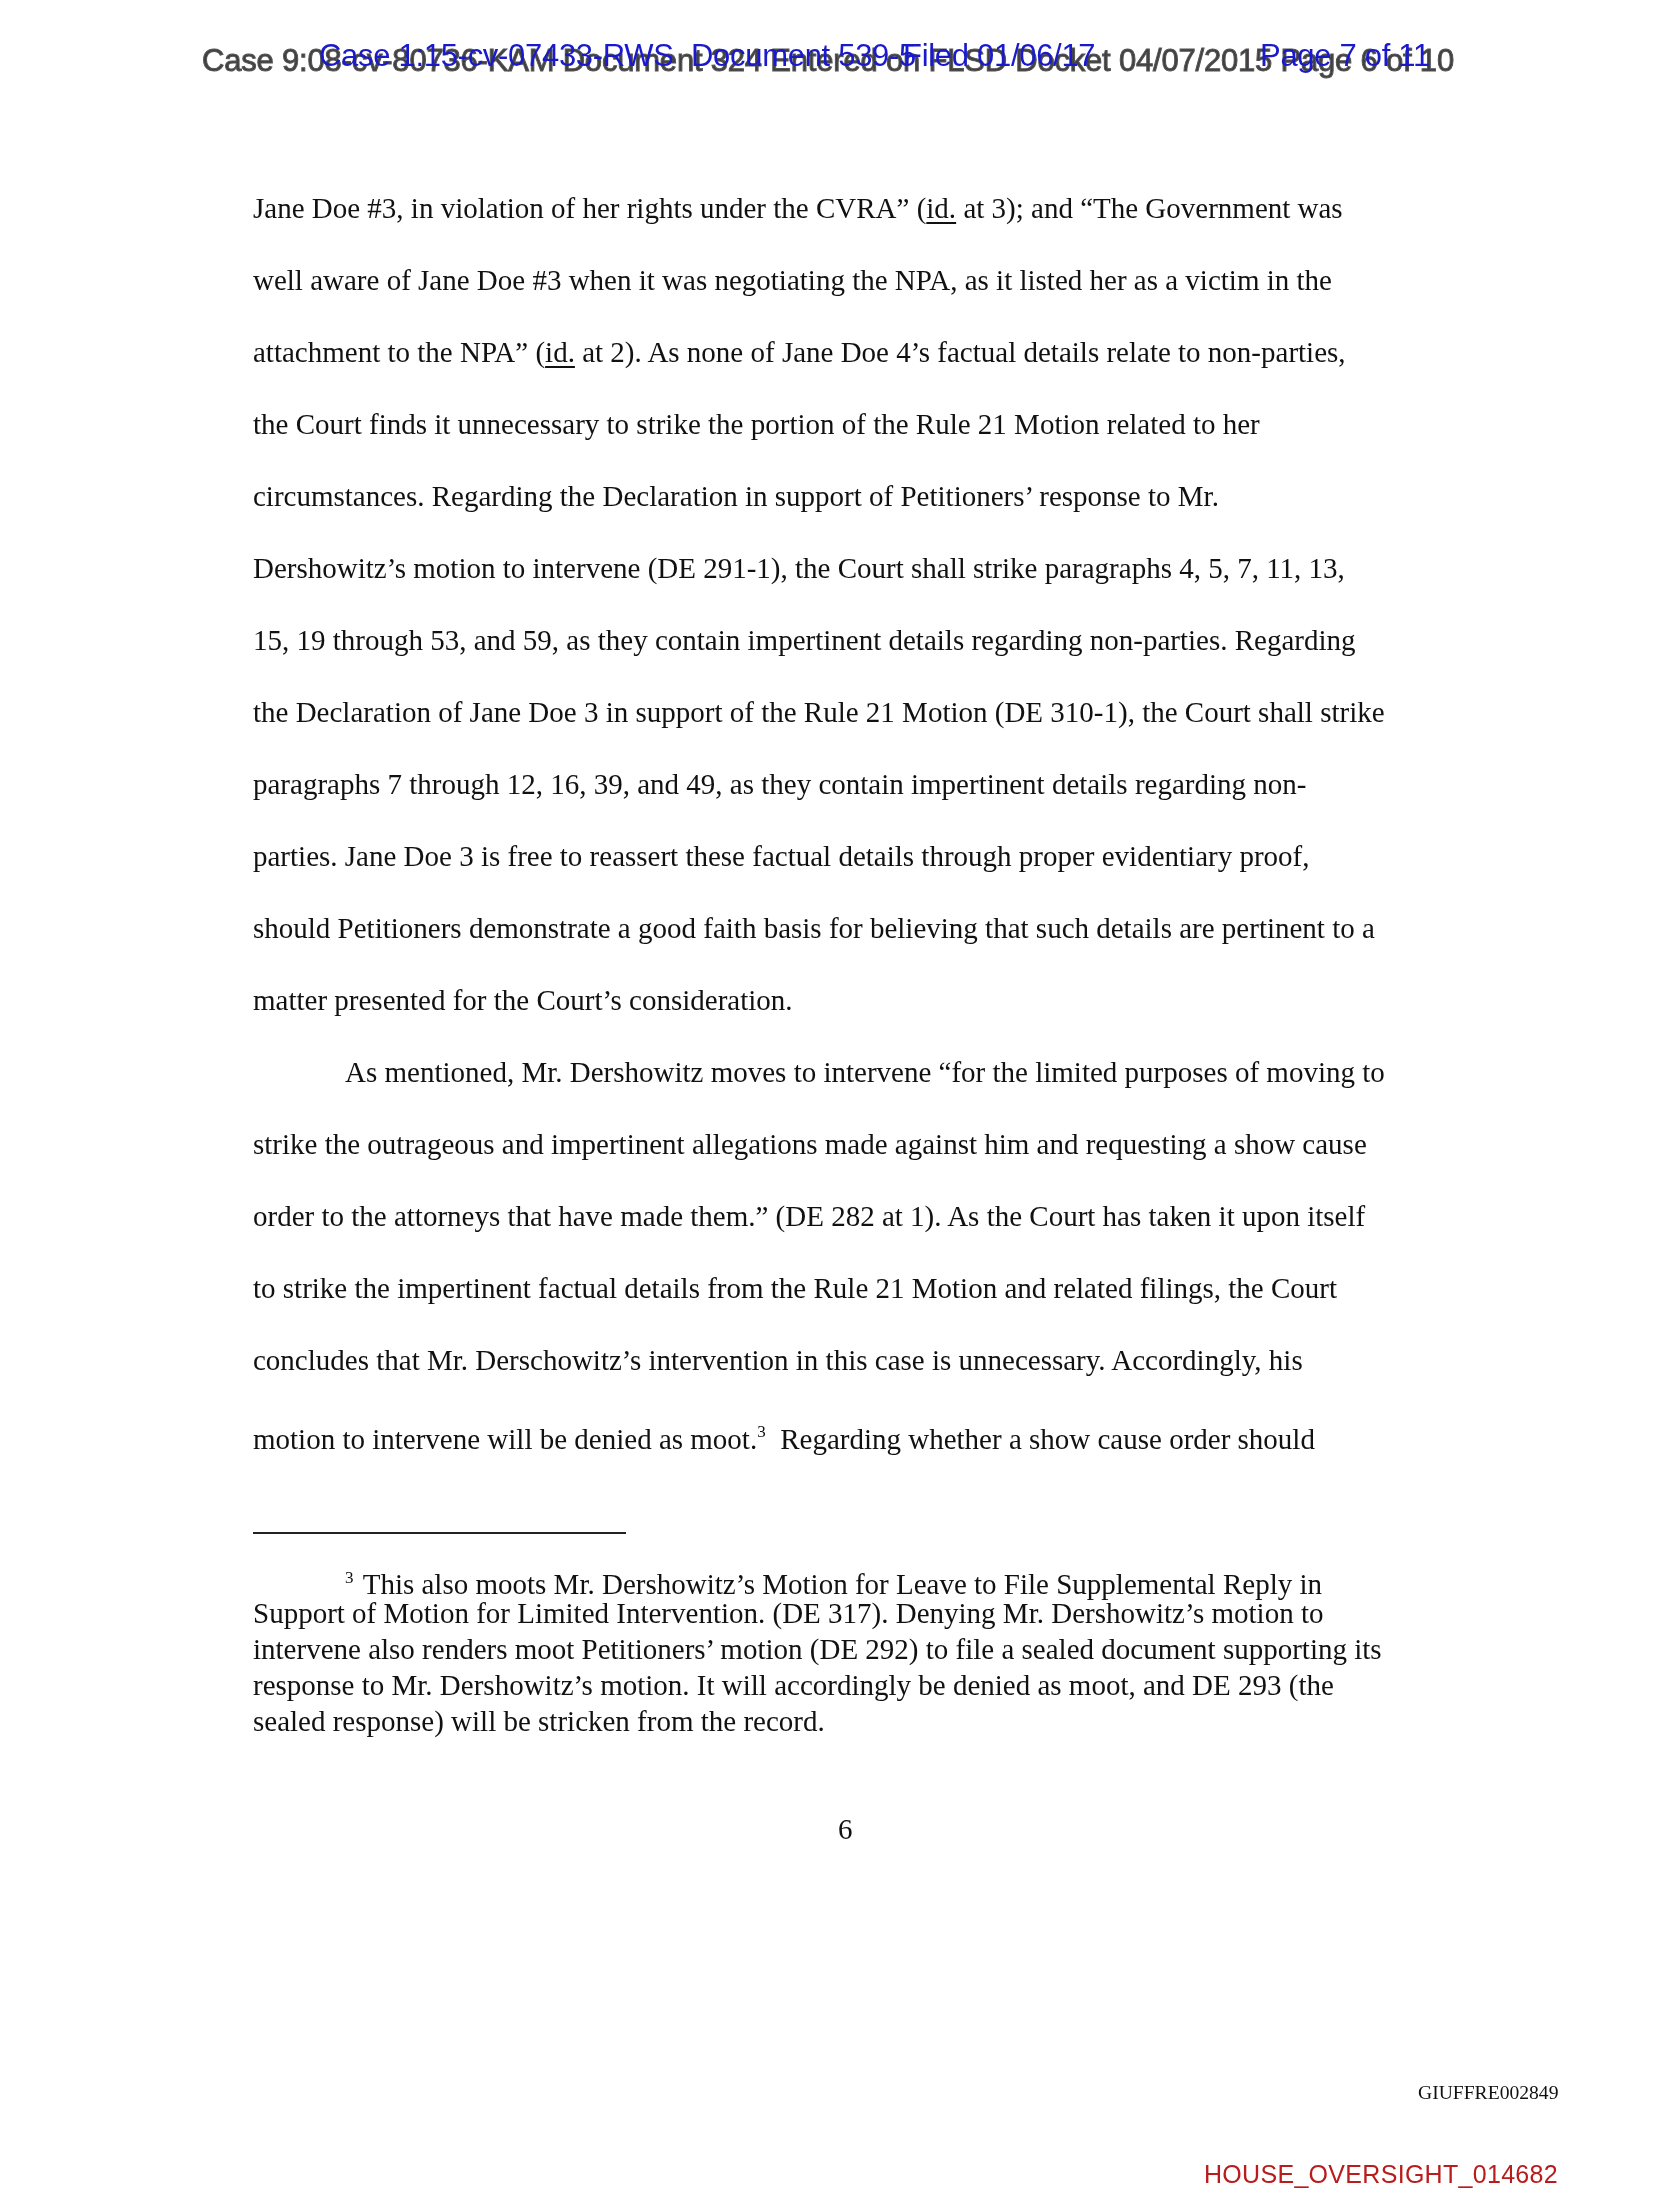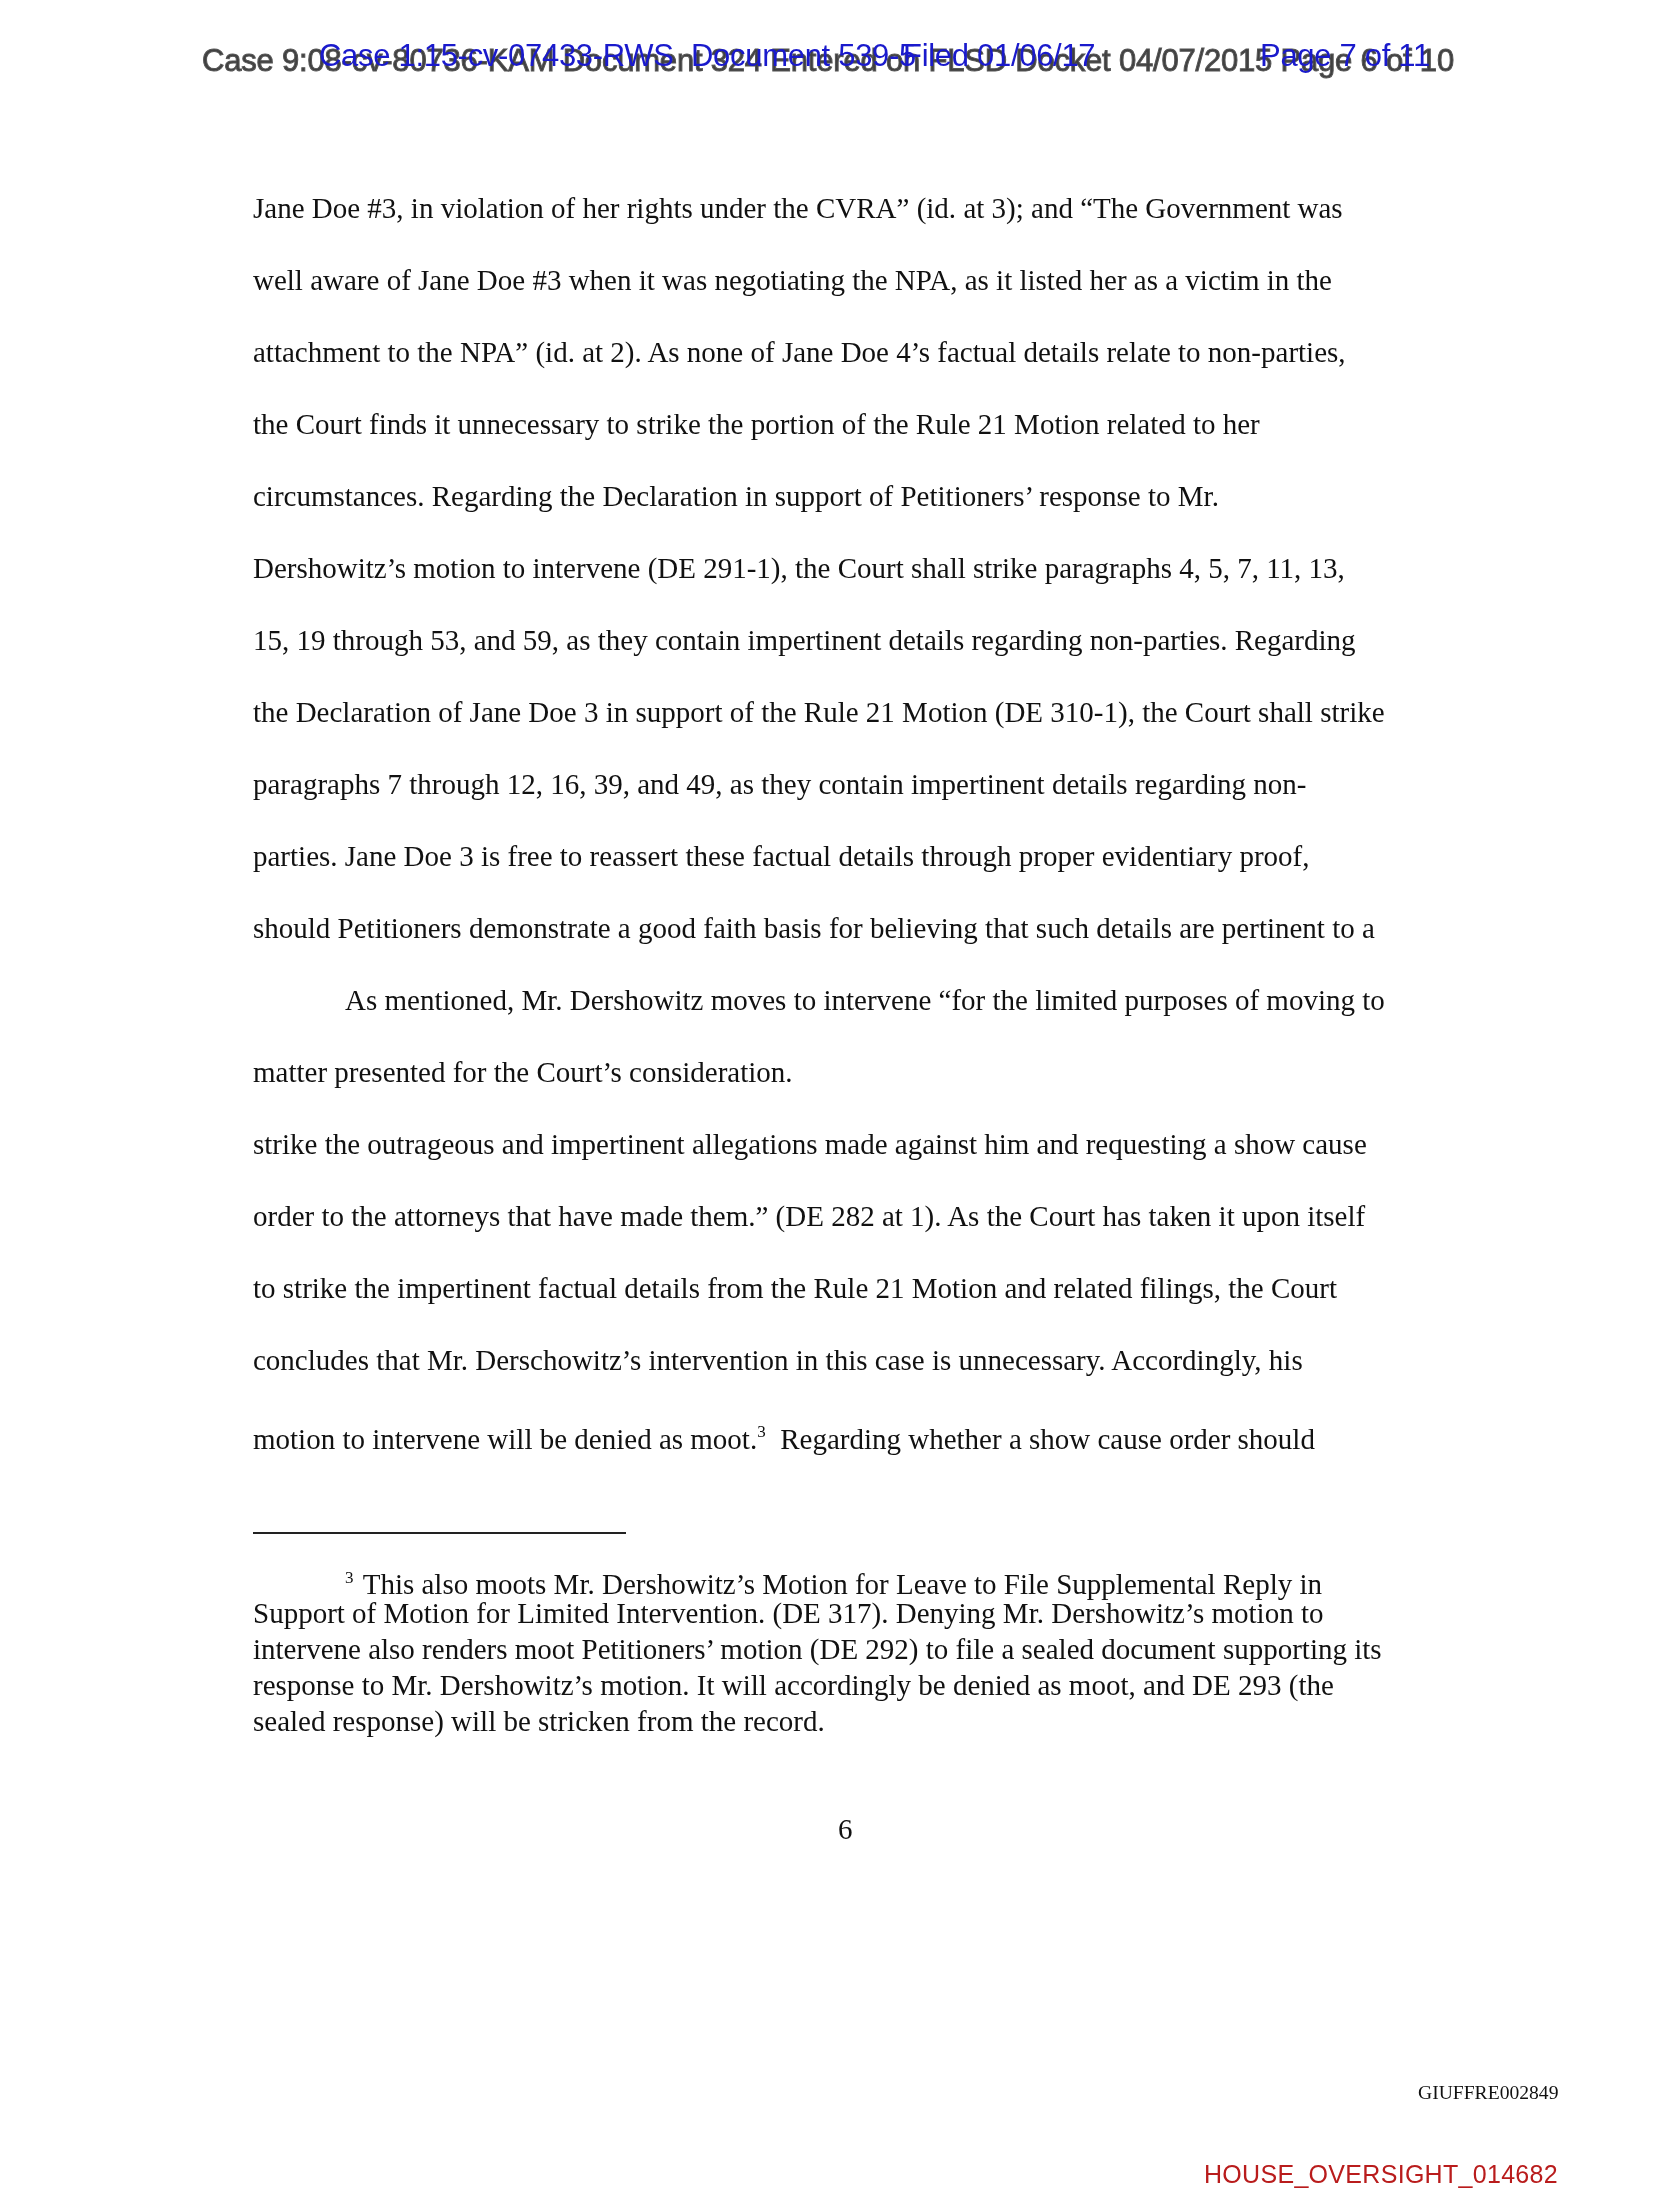--- a/index.html
+++ b/index.html
@@ -25,21 +25,21 @@
   .hdr-blue.page { left: 1244px; margin-left: 16px; }
 
   .body-text {
     position: absolute; left: 253px; top: 182px; width: 1218px;
     font-family: "Liberation Serif", serif; font-size: 29px; color: #111111;
   }
   .line {
     height: 72px; line-height: 52px; white-space: nowrap;
   }
   .line.indent { padding-left: 92px; }
-  .u { text-underline-offset: 3.9px; margin-top: 21px; }
+  .u { text-decoration: underline; text-underline-offset: 3.9px; margin-top: 21px; }
   sup.fn { font-size: 17px; vertical-align: 11.8px; }
 
   .fn-rule {
     position: absolute; left: 253px; top: 1532px; width: 373px; height: 2px; background: #222;
   }
   .footnote {
     position: absolute; left: 253px; top: 1557px; width: 1218px;
     font-family: "Liberation Serif", serif; font-size: 29px; color: #111111;
   }
   .fn-line { height: 36px; line-height: 41px; white-space: nowrap; }
@@ -76,22 +76,22 @@
   <div class="line"><span>well aware of Jane Doe #3 when it was negotiating the NPA, as it listed her as a victim in the</span></div>
   <div class="line"><span>attachment to the NPA” (</span><span class="u">id.</span><span> at 2).  As none of Jane Doe 4’s factual details relate to non-parties,</span></div>
   <div class="line"><span>the Court finds it unnecessary to strike the portion of the Rule 21 Motion related to her</span></div>
   <div class="line"><span>circumstances.  Regarding the Declaration in support of Petitioners’ response to Mr.</span></div>
   <div class="line"><span>Dershowitz’s motion to intervene (DE 291-1), the Court shall strike paragraphs 4, 5, 7, 11, 13,</span></div>
   <div class="line"><span>15, 19 through 53, and 59, as they contain impertinent details regarding non-parties.  Regarding</span></div>
   <div class="line"><span>the Declaration of Jane Doe 3 in support of the Rule 21 Motion (DE 310-1), the Court shall strike</span></div>
   <div class="line"><span>paragraphs 7 through 12, 16, 39, and 49, as they contain impertinent details regarding non-</span></div>
   <div class="line"><span>parties.  Jane Doe 3 is free to reassert these factual details through proper evidentiary proof,</span></div>
   <div class="line"><span>should Petitioners demonstrate a good faith basis for believing that such details are pertinent to a</span></div>
+  <div class="line"><span>matter presented for the Court’s consideration.</span></div>
   <div class="line indent"><span>As mentioned, Mr. Dershowitz moves to intervene “for the limited purposes of moving to</span></div>
-  <div class="line"><span>matter presented for the Court’s consideration.</span></div>
   <div class="line"><span>strike the outrageous and impertinent allegations made against him and requesting a show cause</span></div>
   <div class="line"><span>order to the attorneys that have made them.”  (DE 282 at 1).  As the Court has taken it upon itself</span></div>
   <div class="line"><span>to strike the impertinent factual details from the Rule 21 Motion and related filings, the Court</span></div>
   <div class="line"><span>concludes that Mr. Derschowitz’s intervention in this case is unnecessary.  Accordingly, his</span></div>
   <div class="line"><span>motion to intervene will be denied as moot.</span><sup class="fn">3</sup><span style="white-space:pre">  Regarding whether a show cause order should</span></div>
 </div>
 
 <div class="fn-rule"></div>
 
 <div class="footnote">

